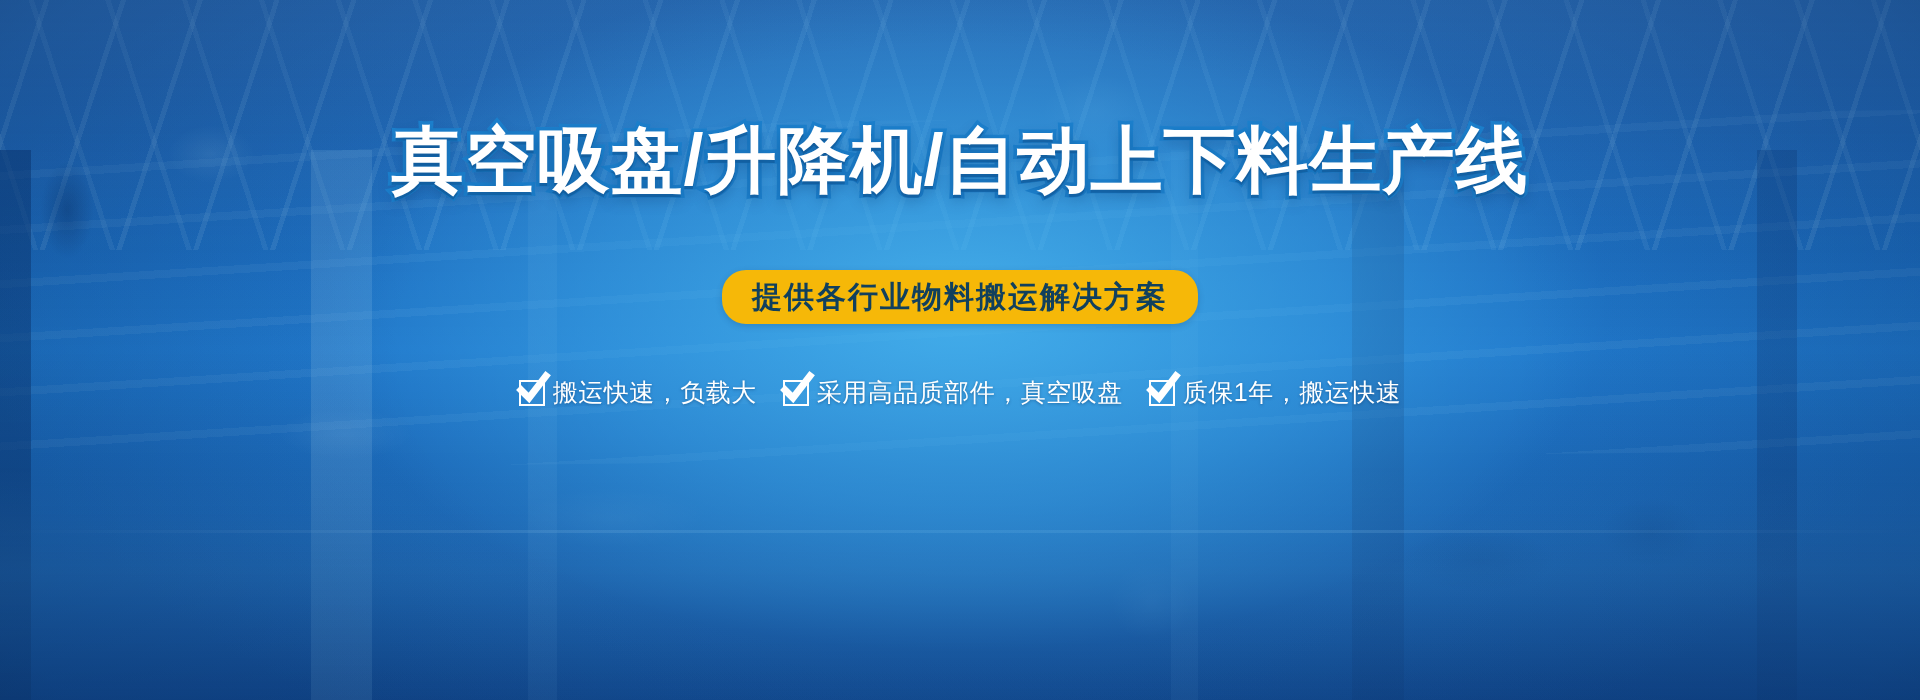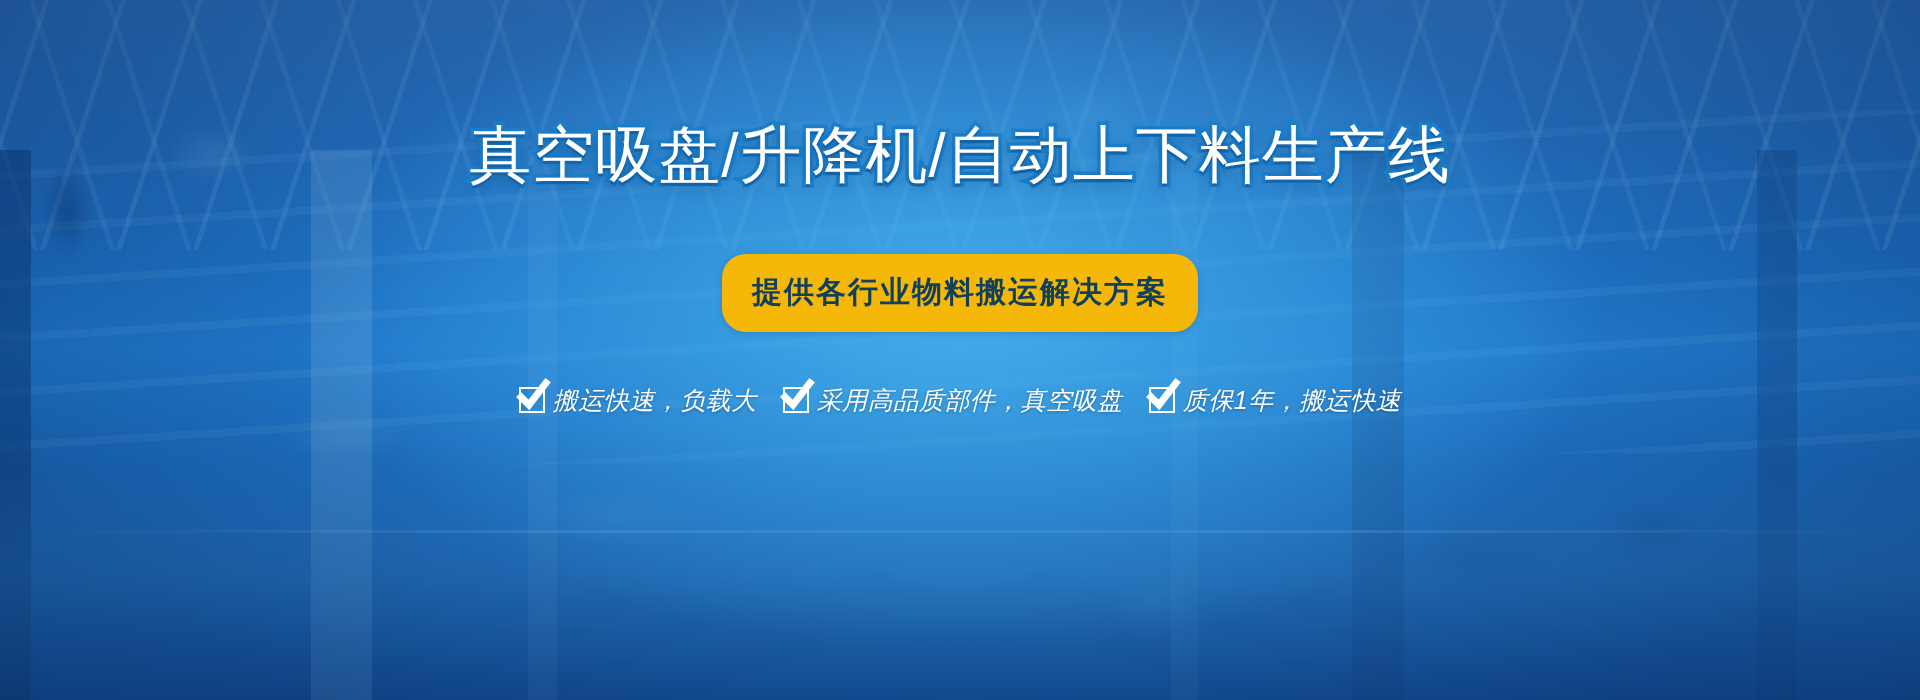--- a/index.html
+++ b/index.html
@@ -156,23 +156,23 @@
     position: absolute;
     inset: 0;
     display: flex;
     flex-direction: column;
     align-items: center;
   }
 
   
   .headline {
     margin-top: 124px;
-    font-size: 62px;
+    font-size: 72px;
     line-height: 1;
-    font-weight: 400;
+    font-weight: 700;
     letter-spacing: 1px;
     color: #ffffff;
     white-space: nowrap;
     -webkit-text-stroke: 7px #1c80cd;
     paint-order: stroke fill;
     text-shadow:
       0 3px 0 rgba(10,62,118,.35),
       0 6px 14px rgba(8,50,100,.35);
   }
 
@@ -180,39 +180,38 @@
   .badge-row {
     margin-top: 26px;
     display: flex;
     justify-content: center;
   }
   .badge {
     display: inline-flex;
     align-items: center;
     justify-content: center;
     height: 46px;
-    padding: 16px 30px;
+    padding: 4px 30px;
     border-radius: 24px;
     background: #f6b808;
     color: #11405d;
     font-size: 30px;
     font-weight: 700;
     letter-spacing: 2px;
     white-space: nowrap;
     box-shadow: 0 2px 6px rgba(10,55,105,.22);
   }
 
   
   .features {
     margin-top: 52px;
     display: flex;
     align-items: center;
     gap: 26px;
     white-space: nowrap;
-    font-style: italic;
   }
   .feature {
     display: inline-flex;
     align-items: center;
     gap: 8px;
   }
   .check-box {
     position: relative;
     width: 26px;
     height: 26px;

